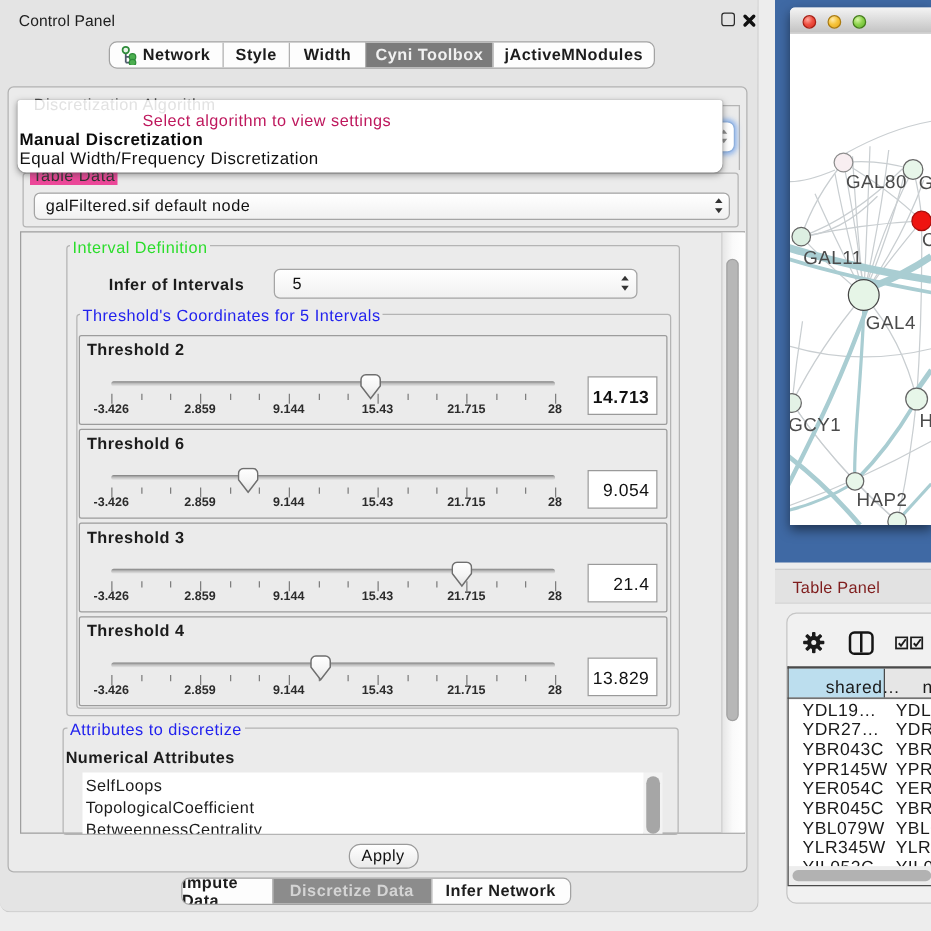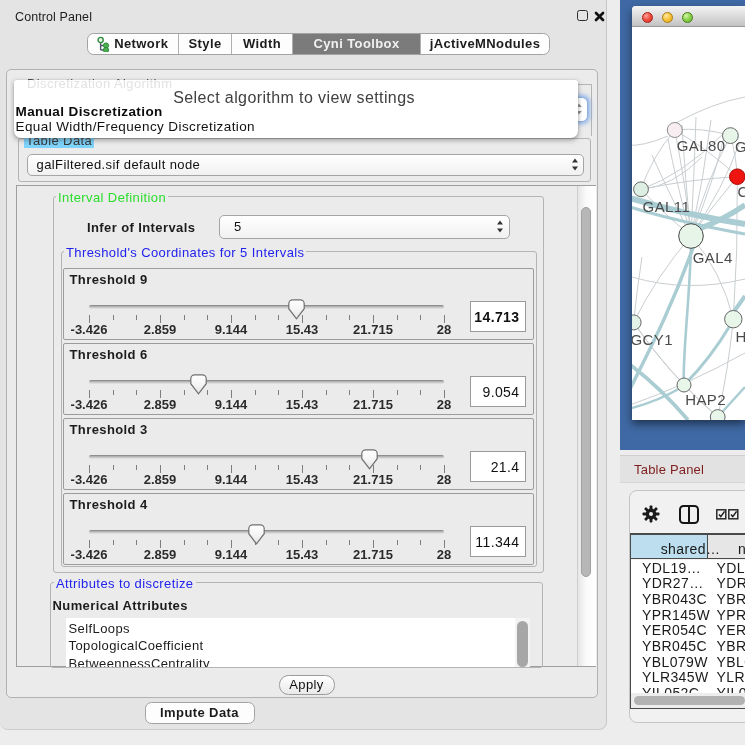--- a/index.html
+++ b/index.html
@@ -1,21 +1,21 @@
 <!DOCTYPE html>
 <html><head><meta charset="utf-8">
 <style>
 html,body{margin:0;padding:0;}
 body{width:745px;height:745px;position:relative;overflow:hidden;
  font-family:"Liberation Sans",sans-serif;background:#ededed;letter-spacing:0.4px;}
 .a{position:absolute;}
 .gb{position:absolute;border:1px solid #b4b4b4;border-radius:3px;}
 .gt{position:absolute;font-size:13px;background:#ebebeb;padding:0 2px;white-space:nowrap;}
 .tick{position:absolute;width:1px;background:#7e7e7e;}
-.tlab{position:absolute;width:60px;text-align:center;font-size:13px;font-weight:bold;color:#2b2b2b;white-space:nowrap;letter-spacing:0;}
+.tlab{position:absolute;width:60px;text-align:center;font-size:10px;font-weight:bold;color:#2b2b2b;white-space:nowrap;letter-spacing:0;}
 .vbox{position:absolute;width:48.5px;height:29.5px;background:#fff;border:1px solid #9a9a9a;
  font-size:14px;color:#111;text-align:right;line-height:30px;padding-right:5.5px;}
 .combo{position:absolute;background:linear-gradient(#ffffff,#f1f1f1);border:1px solid #a5a5a5;border-radius:5px;
  font-size:13px;color:#111;white-space:nowrap;}
 .seg{display:flex;align-items:center;justify-content:center;font-size:13px;font-weight:bold;color:#1c1c1c;height:100%;box-sizing:border-box;}
 .sel{background:#7b7b7b;color:#f1f1f1;}
 .lbl{position:absolute;font-size:13px;color:#1c1c1c;white-space:nowrap;}
 </style></head><body>
 <svg width="0" height="0" style="position:absolute">
     <defs>
@@ -39,63 +39,63 @@
   </svg>
 <div class="a" style="left:86.5px;top:32.5px;height:22.5px;display:flex;background:#fdfdfd;border:1px solid #a3a3a3;border-radius:6.5px;overflow:hidden;box-sizing:border-box;">
 <div class="seg" style="width:90.5px;"><svg width="13" height="16" viewBox="0 0 13 16" style="margin-right:4px">
         <path d="M3.6 5 V14 M3.6 9.5 H8.6 M3.6 14 H8.6" stroke="#4d5a6b" stroke-width="1.4" fill="none"></path>
         <circle cx="3.6" cy="4" r="2.6" fill="#e8f5e8" stroke="#2e8b3a" stroke-width="1.4"></circle>
         <circle cx="9" cy="9.5" r="2.6" fill="#4caf50" stroke="#2e8b3a" stroke-width="1"></circle>
         <circle cx="9" cy="14" r="2.6" fill="#4caf50" stroke="#2e8b3a" stroke-width="1"></circle>
       </svg>Network</div>
 <div class="seg" style="width:53px;border-left:1px solid #b0b0b0;">Style</div>
 <div class="seg" style="width:61px;border-left:1px solid #b0b0b0;">Width</div>
-<div class="seg sel" style="width:128px;border-left:1px solid #b0b0b0;">Cyni Toolbox</div>
+<div class="seg sel" style="width:102px;border-left:1px solid #b0b0b0;">Cyni Toolbox</div>
 <div class="seg" style="width:129px;border-left:1px solid #b0b0b0;text-align:right;">jActiveMNodules</div>
 </div>
 <div class="a" style="left:6px;top:68.5px;width:590px;height:627px;background:#ebebeb;border:1px solid #b2b2b2;border-radius:5px;"></div>
 <div class="a" style="left:578px;top:84px;width:14px;height:1px;background:#b4b4b4;"></div>
 <div class="a" style="left:591px;top:84px;width:1px;height:52px;background:#b4b4b4;"></div>
 <div class="a" style="left:27px;top:74px;width:220px;height:6px;overflow:hidden;">
     <div style="position:absolute;top:1.5px;font-size:13px;color:#4a4a4a;white-space:nowrap;">Discretization Algorithm</div>
   </div>
 <div class="a" style="left:548px;top:96.5px;width:38px;height:23px;background:#fff;border:1px solid #8fb0dc;border-radius:6px;box-shadow:0 0 4px 1.5px rgba(110,160,235,0.75);"></div>
 <svg class="a" style="left:575px;top:102.5px" width="8" height="12" viewBox="0 0 8 12">
     <path d="M4 0.5 L6.8 4 H1.2 Z" fill="#8a8a8a"></path>
     <path d="M4 11.5 L1.2 8 H6.8 Z" fill="#8a8a8a"></path>
   </svg>
 <div class="a" style="left:14px;top:80px;width:564px;height:57.5px;background:#fff;z-index:5;border-radius:2px 2px 7px 7px;box-shadow:0 2px 5px rgba(70,70,70,0.5),0 0 1px rgba(0,0,0,0.25);"></div>
-<div class="a" style="left:114px;top:89px;width:360px;text-align:center;font-size:16px;color:#404040;z-index:6;">Select algorithm to view settings</div>
+<div class="a" style="left:114px;top:89px;width:360px;text-align:left;font-size:13px;color:#be185d;z-index:6;">Select algorithm to view settings</div>
 <div class="a" style="left:15.5px;top:103.5px;font-size:13.5px;font-weight:bold;color:#0c0c0c;z-index:6;">Manual Discretization</div>
 <div class="a" style="left:15.5px;top:119px;font-size:13.5px;color:#111;z-index:6;">Equal Width/Frequency Discretization</div>
 <div class="a" style="left:27px;top:80px;width:220px;height:11px;overflow:hidden;z-index:6;">
     <div style="position:absolute;top:-4.5px;font-size:13px;color:#e2e2e2;white-space:nowrap;">Discretization Algorithm</div>
   </div>
 <div class="gb" style="left:18px;top:137.5px;width:571px;height:42px;"></div>
-<div class="gt" style="left:24px;top:133px;color:#333;background:#7dd3fc;">Table Data</div>
+<div class="gt" style="left:24px;top:133px;color:#333;background:#ec4899;">Table Data</div>
 <div class="combo" style="left:26.5px;top:153.5px;width:555px;height:20.5px;line-height:20.5px;"><span style="margin-left:9px;">galFiltered.sif default node</span></div>
 <svg class="a" style="left:570.5px;top:157.5px" width="8" height="13" viewBox="0 0 8 13">
     <path d="M4 0.5 L7 4.4 H1 Z" fill="#333"></path>
     <path d="M4 12.5 L1 8.6 H7 Z" fill="#333"></path>
   </svg>
 <div class="a" style="left:15.5px;top:185px;width:580px;height:482px;border:1px solid #9f9f9f;background:#ebebeb;box-sizing:border-box;"></div>
 <div class="a" style="left:576.5px;top:186px;width:18.5px;height:480px;background:linear-gradient(90deg,#e6e6e6,#fafafa 45%,#ffffff);border-left:1px solid #cdcdcd;"></div>
 <div class="a" style="left:580.5px;top:207px;width:10px;height:370px;background:#b7b7b7;border:1px solid #a0a0a0;border-radius:5.5px;box-sizing:border-box;"></div>
 <div class="gb" style="left:52.5px;top:196px;width:489px;height:375px;"></div>
 <div class="gt" style="left:56px;top:190px;color:#2bdd2b;">Interval Definition</div>
 <div class="lbl" style="left:87px;top:219.5px;font-weight:bold;">Infer of Intervals</div>
 <div class="combo" style="left:219px;top:214.5px;width:289px;height:22px;line-height:22px;"><span style="margin-left:14px;">5</span></div>
 <svg class="a" style="left:495.5px;top:220px" width="8" height="13" viewBox="0 0 8 13">
     <path d="M4 0.5 L7 4.4 H1 Z" fill="#333"></path>
     <path d="M4 12.5 L1 8.6 H7 Z" fill="#333"></path>
   </svg>
 <div class="gb" style="left:60.5px;top:251px;width:474px;height:314px;"></div>
 <div class="gt" style="left:64px;top:245px;color:#2222ee;">Threshold's Coordinates for 5 Intervals</div>
 <div class="a" style="left:63px;top:267.5px;width:469px;height:70.5px;border:1px solid #9c9c9c;border-radius:2px;"></div>
-<div class="lbl" style="left:69.5px;top:271.7px;font-weight:bold;">Threshold 9</div>
+<div class="lbl" style="left:69.5px;top:271.7px;font-weight:bold;">Threshold 2</div>
 <div class="a" style="left:89px;top:304.9px;width:355px;height:4.6px;border-radius:2.3px;background:linear-gradient(#7d7d7d,#bcbcbc 45%,#e8e8e8);"></div>
 <div class="tick" style="left:89.0px;top:315.0px;height:7.5px;"></div>
 <div class="tick" style="left:112.7px;top:315.0px;height:5px;"></div>
 <div class="tick" style="left:136.3px;top:315.0px;height:5px;"></div>
 <div class="tick" style="left:160.0px;top:315.0px;height:7.5px;"></div>
 <div class="tick" style="left:183.7px;top:315.0px;height:5px;"></div>
 <div class="tick" style="left:207.3px;top:315.0px;height:5px;"></div>
 <div class="tick" style="left:231.0px;top:315.0px;height:7.5px;"></div>
 <div class="tick" style="left:254.7px;top:315.0px;height:5px;"></div>
 <div class="tick" style="left:278.3px;top:315.0px;height:5px;"></div>
@@ -195,32 +195,34 @@
 <div class="tick" style="left:444.0px;top:540.0px;height:7.5px;"></div>
 <div class="tlab" style="left:59.0px;top:547.0px;">-3.426</div>
 <div class="tlab" style="left:130.0px;top:547.0px;">2.859</div>
 <div class="tlab" style="left:201.0px;top:547.0px;">9.144</div>
 <div class="tlab" style="left:272.0px;top:547.0px;">15.43</div>
 <div class="tlab" style="left:343.0px;top:547.0px;">21.715</div>
 <div class="tlab" style="left:414.0px;top:547.0px;">28</div>
 <svg class="a" style="left:247.5px;top:524.1px" width="17" height="21" viewBox="0 0 17 21">
     <path d="M4.7 0.8 h7.6 a3.9 3.9 0 0 1 3.9 3.9 v5 L8.5 19.8 L0.8 9.7 v-5 a3.9 3.9 0 0 1 3.9 -3.9 z" fill="url(#thg)" stroke="#6f6f6f" stroke-width="1.2"></path>
   </svg>
-<div class="vbox" style="left:470px;top:525.5px;">11.344</div>
+<div class="vbox" style="left:470px;top:525.5px;">13.829</div>
 <div class="gb" style="left:49.5px;top:581.5px;width:491px;height:84px;"></div>
 <div class="gt" style="left:54px;top:575.5px;color:#2222ee;">Attributes to discretize</div>
 <div class="lbl" style="left:52.5px;top:598.3px;font-weight:bold;">Numerical Attributes</div>
 <div class="a" style="left:65.5px;top:617.5px;width:449px;height:49px;background:#fff;overflow:hidden;">
     <div style="margin:2.5px 0 0 3px;font-size:13px;color:#1c1c1c;line-height:17.4px;">SelfLoops<br>TopologicalCoefficient<br>BetweennessCentrality</div>
   </div>
 <div class="a" style="left:514.5px;top:617.5px;width:15px;height:49px;background:#f3f3f3;"></div>
 <div class="a" style="left:517px;top:621px;width:10.5px;height:46px;background:#a6a6a6;border-radius:5.5px;"></div>
 <div class="a" style="left:278.5px;top:674.5px;width:54px;height:18px;border:1px solid #9b9b9b;border-radius:9.5px;background:linear-gradient(#ffffff,#e9e9e9);font-size:13px;color:#111;text-align:center;line-height:18px;">Apply</div>
 <div class="a" style="left:144.5px;top:701.5px;height:22.5px;display:flex;background:#fdfdfd;border:1px solid #a3a3a3;border-radius:6.5px;overflow:hidden;box-sizing:border-box;">
-<div class="seg" style="width:108px;">Impute Data</div>
+<div class="seg" style="width:72px;">Impute Data</div>
+<div class="seg sel" style="width:127px;border-left:1px solid #b0b0b0;background:#8c8c8c;color:#d4d4d4;">Discretize Data</div>
+<div class="seg" style="width:111px;border-left:1px solid #b0b0b0;">Infer Network</div>
 </div>
 <div class="a" style="left:620px;top:0;width:125px;height:450px;background:#3f69a4;"></div>
 <div class="a" style="left:632px;top:6px;width:113px;height:414px;background:#fff;border-radius:4px 0 0 0;box-shadow:0 4px 9px rgba(0,0,0,0.5);"></div>
 <div class="a" style="left:632px;top:6px;width:113px;height:21px;border-radius:4px 0 0 0;background:linear-gradient(#f4f4f4,#c3c3c3);border-bottom:1px solid #999;box-sizing:border-box;"></div>
 <div class="a" style="left:642px;top:12px;width:11px;height:11px;border-radius:50%;background:radial-gradient(circle at 35% 30%, #ffa89e, #ef5244 45%, #d8291c);border:1px solid #a82015;box-sizing:border-box;"></div>
 <div class="a" style="left:661.5px;top:12px;width:11px;height:11px;border-radius:50%;background:radial-gradient(circle at 35% 30%, #ffeaa9, #f6c53e 45%, #e7a415);border:1px solid #ab7b10;box-sizing:border-box;"></div>
 <div class="a" style="left:681.5px;top:12px;width:11px;height:11px;border-radius:50%;background:radial-gradient(circle at 35% 30%, #d8f6a8, #8fd44f 45%, #5bb129);border:1px solid #457e1b;box-sizing:border-box;"></div>
 <div class="a" style="left:632px;top:27px;width:113px;height:393px;overflow:hidden;background:#fff;">
 <svg width="113" height="393" viewBox="0 0 113 393">
 <path d="M 44 96 Q 80 76 113 70" fill="none" stroke="#c9ced1" stroke-width="1"></path>

